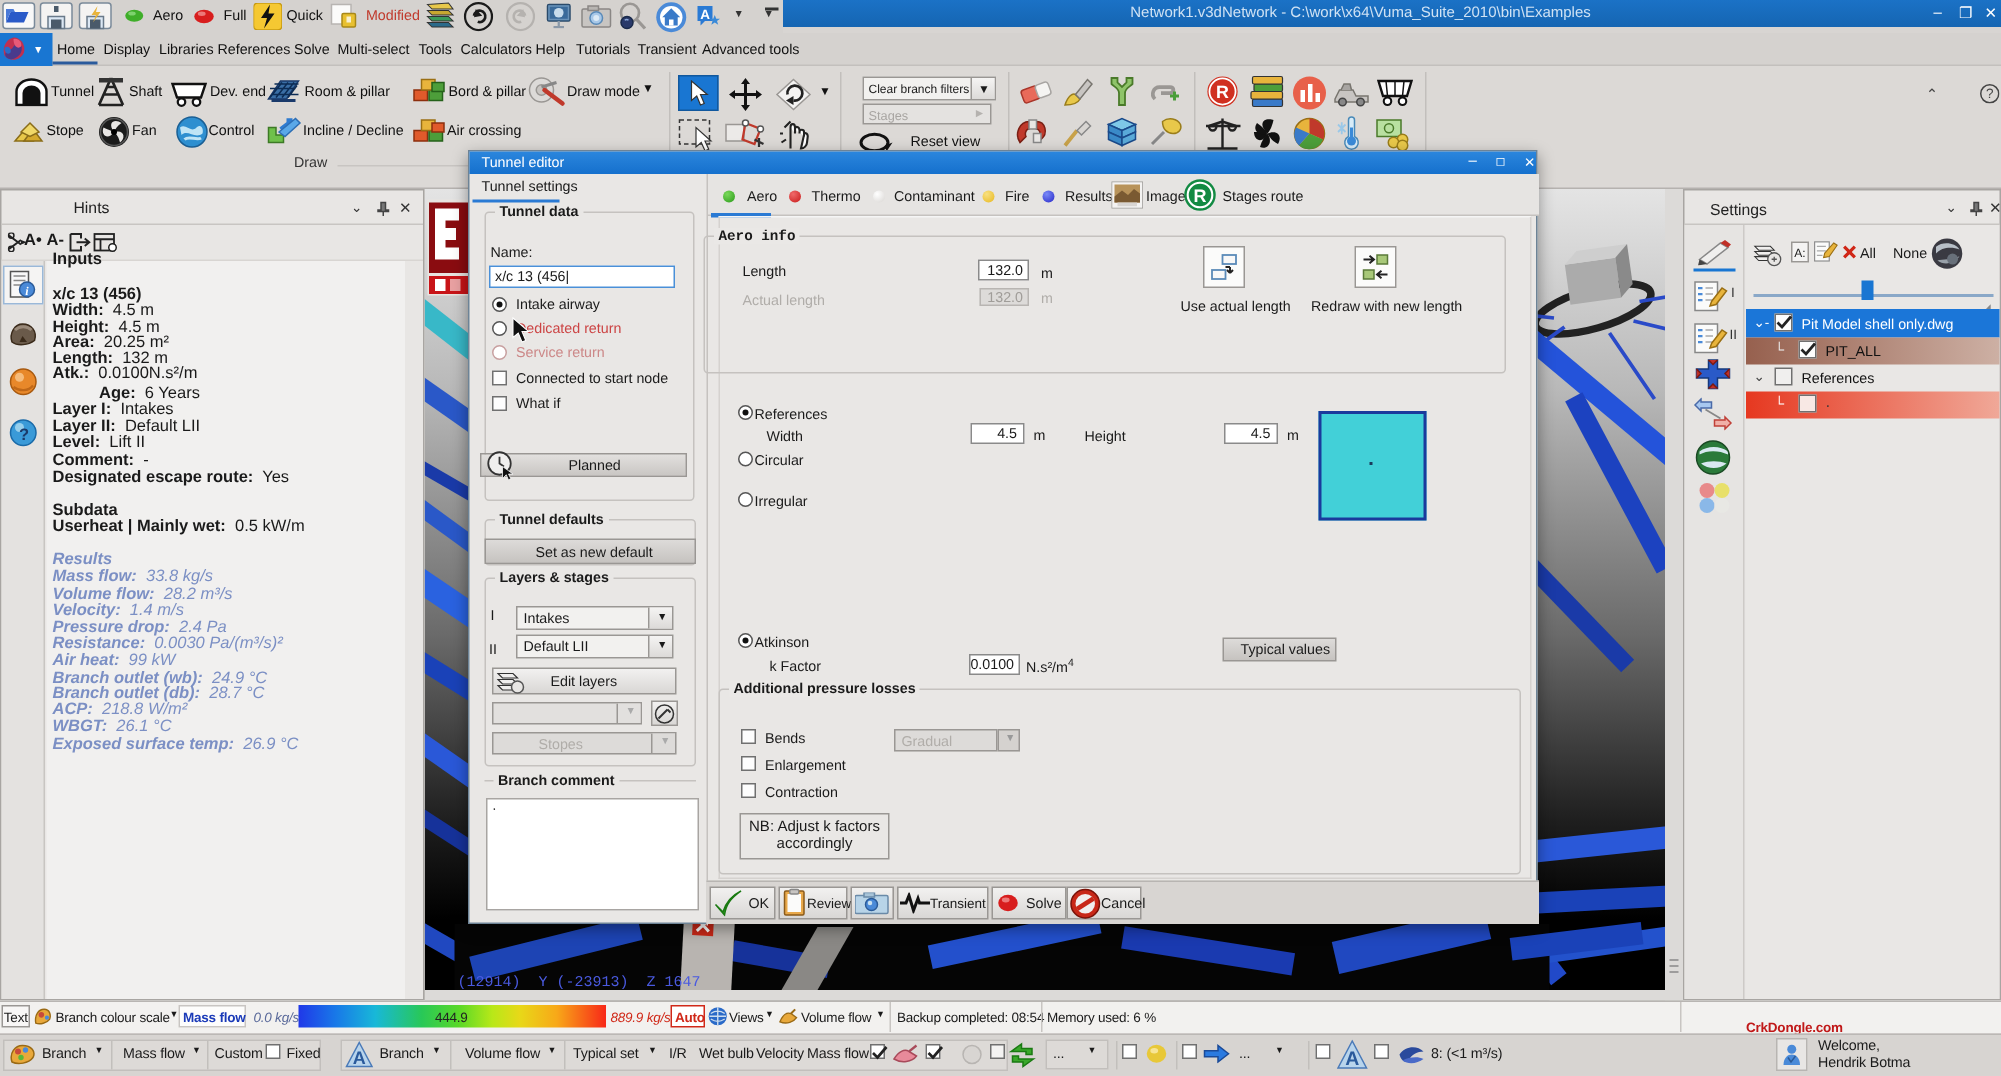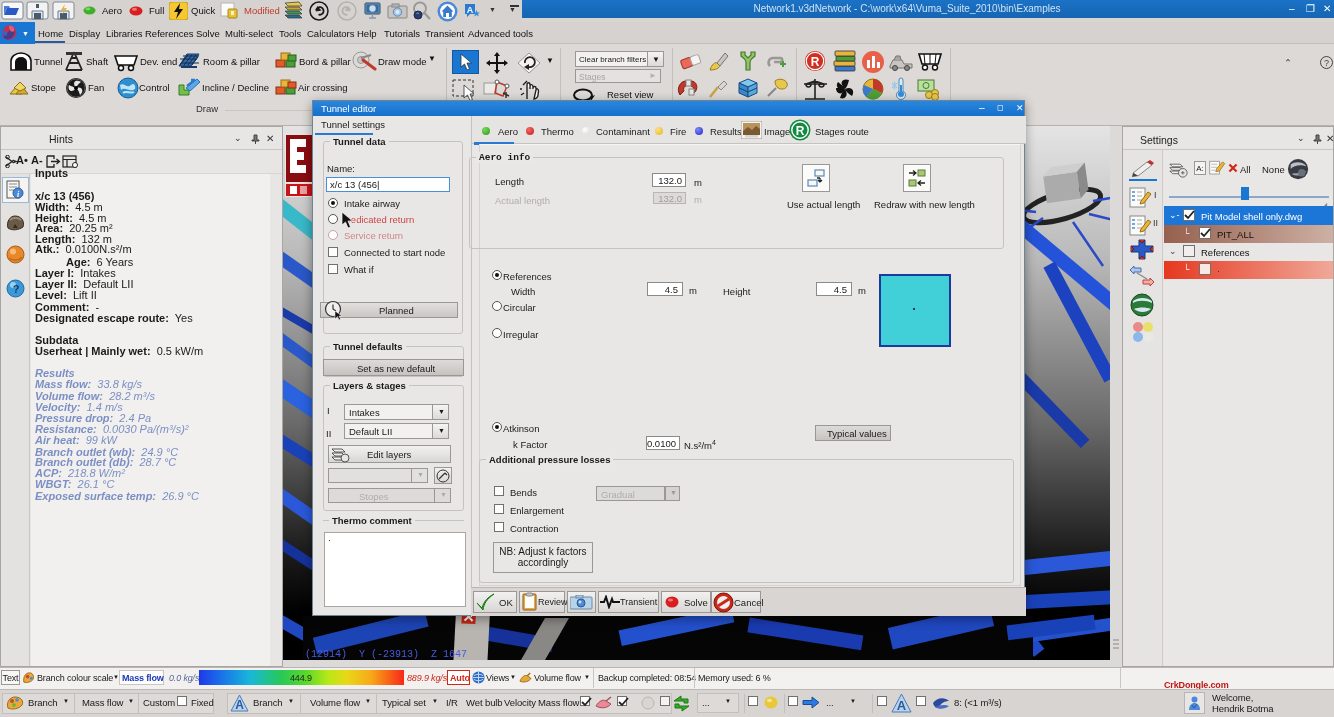--- a/index.html
+++ b/index.html
@@ -900,21 +900,21 @@
       <circle cx="7" cy="7" r="6" fill="none" stroke="#333"></circle>
       <path d="M3 10 L9 4 M9 4 L11 6" stroke="#333" stroke-width="1.3"></path>
     </svg>
   <div class="combo" style="left:15px;top:387px;width:123px;height:15px;background:#dddbd9;color:#b0ada9;">
       <span style="position:absolute;left:30px;top:2px;">Stopes</span>
       <span class="arr" style="background:#dddbd9;">
         <span style="position:absolute;left:5px;top:2px;font-size:7px;color:#aaa;">▼</span>
       </span>
     </div>
   <div class="grp" style="left:10px;top:419px;width:141px;height:91px;border-bottom:none;border-left:none;border-right:none;border-radius:0;">
-      <span>Thermo comment</span>
+      <span>Branch comment</span>
     </div>
   <div class="inp" style="left:11px;top:431px;width:142px;height:75px;border-color:#a8a5a2;">
       <span style="position:absolute;left:3px;top:1px;">·</span>
     </div>
 
   <div class="a" style="left:158px;top:15px;width:1px;height:501px;background:#c5c2bf;"></div>
 
   <div class="a" style="left:159px;top:15px;width:554px;height:28px;background:#e6e4e2;border-bottom:1px solid #c5c2bf;"></div>
   <div class="tabdot" style="left:169px;background:radial-gradient(circle at 35% 30%,#7ad85a,#2a9a1a);"></div>
     <div class="tablbl" style="left:185px;">Aero</div>

